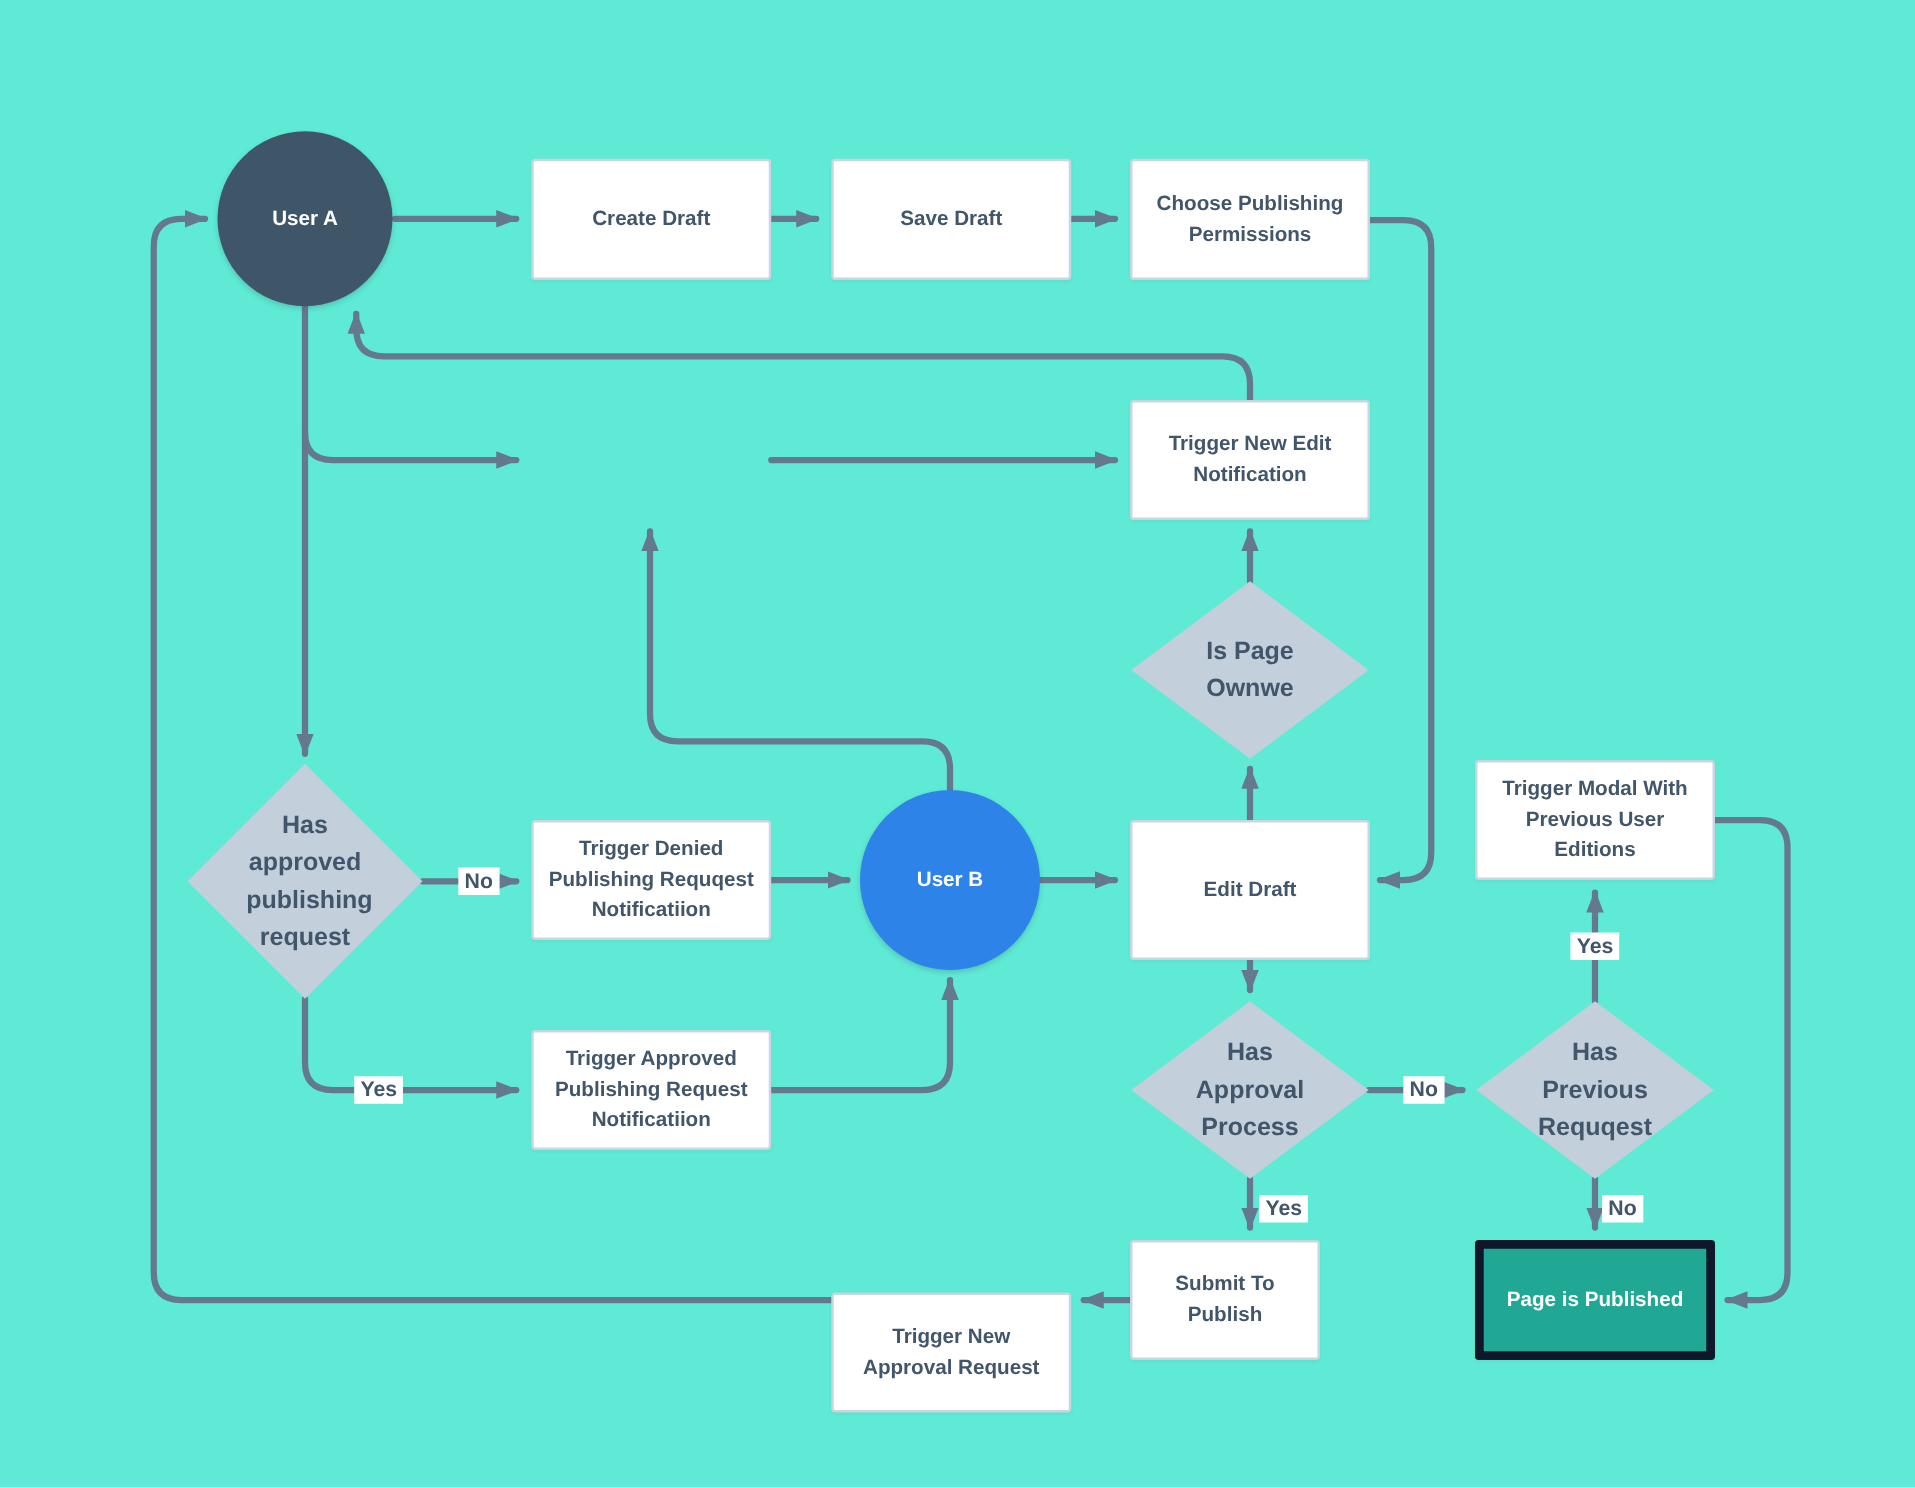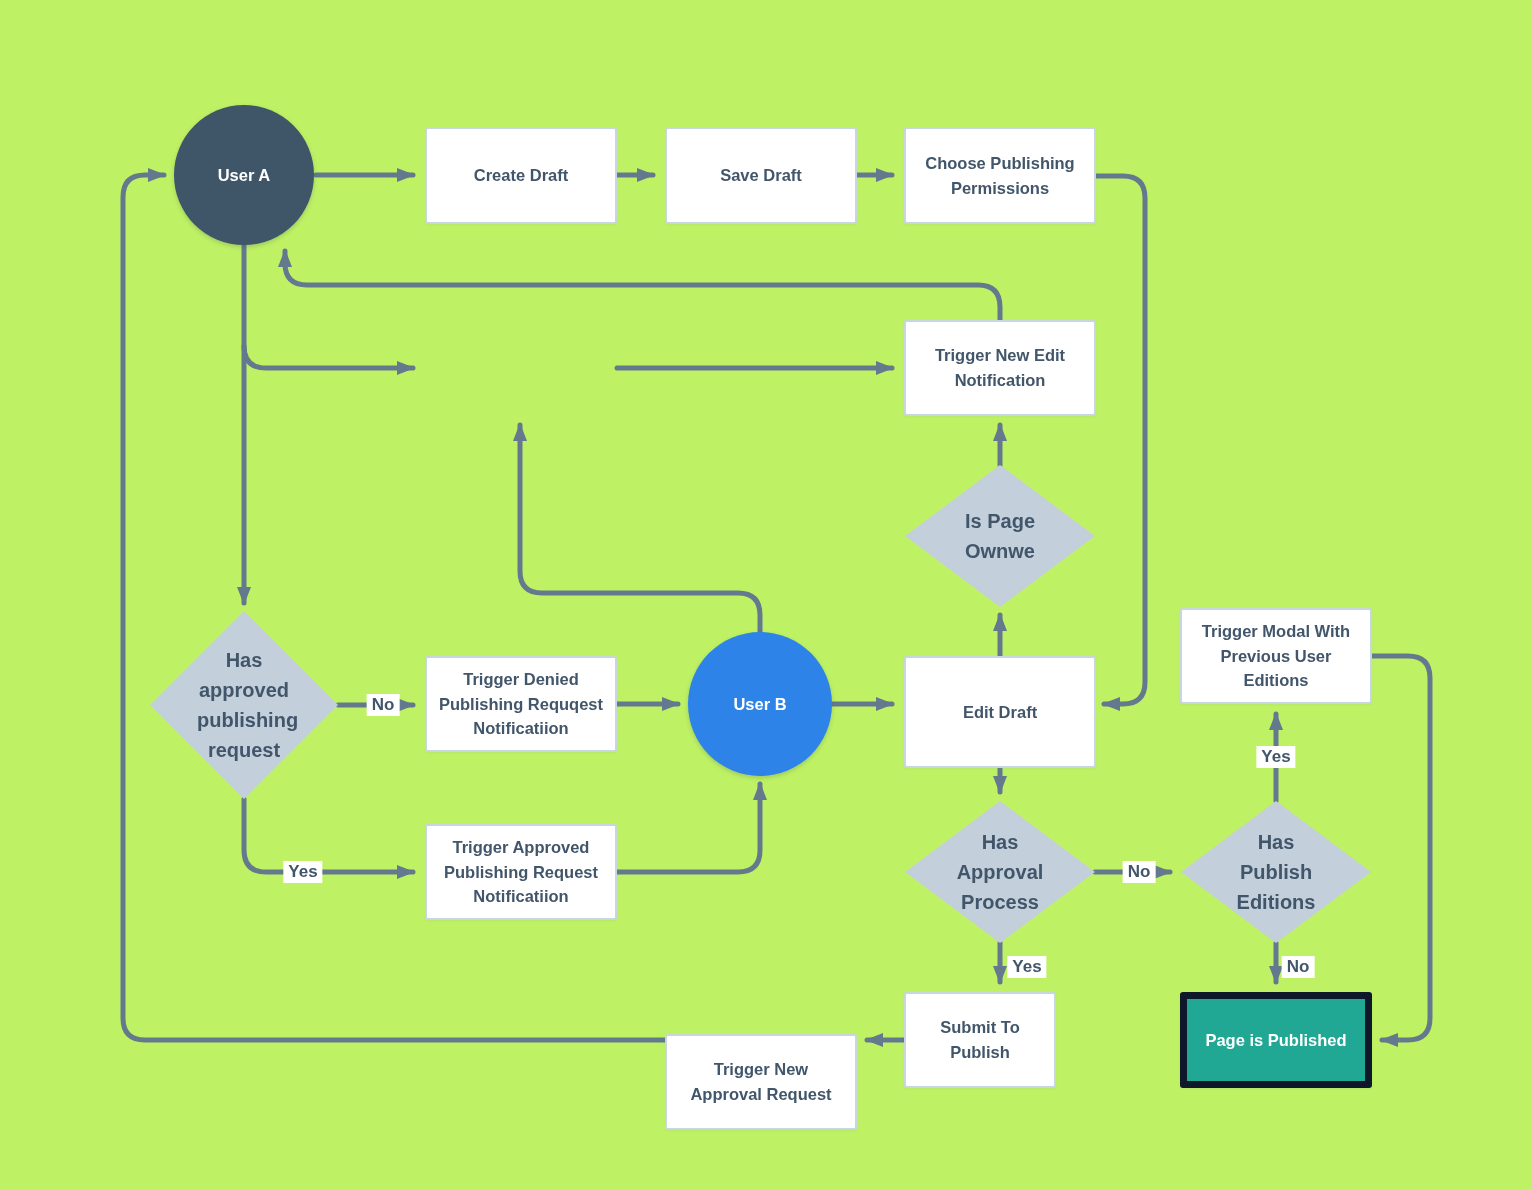--- a/index.html
+++ b/index.html
@@ -1,20 +1,20 @@
 <!DOCTYPE html>
 <html><head>
 <meta charset="utf-8">
 <style>
   html, body { margin: 0; padding: 0; background: #ffffff; }
   .canvas {
     position: relative;
     width: 1532px;
     height: 1190px;
-    background: #bef264;
+    background: #5eead4;
     font-family: "Liberation Sans", sans-serif;
     overflow: hidden;
   }
   .layer { position: absolute; left: 0; top: 0; }
   .node {
     position: absolute;
     display: flex;
     align-items: center;
     justify-content: center;
     text-align: center;
@@ -157,21 +157,21 @@
   <div class="node box" style="left:665px; top:992px; width:192px; height:96px;margin-top:42px;">
     <span style="max-width:160px;">Trigger New Approval Request</span>
   </div>
   <div class="node box box-green" style="left:1180px; top:992px; width:192px; height:96px;">
     <span>Page is Published</span>
   </div>
 
   <div class="diamond-label" style="left:1000px; top:536px; width:96px;">Is Page Ownwe</div>
   <div class="diamond-label" style="left:244px; top:705px; width:94px;">Has approved publishing request</div>
   <div class="diamond-label" style="left:1000px; top:872px; width:96px;">Has Approval Process</div>
-  <div class="diamond-label" style="left:1276px; top:872px; width:96px;">Has Publish Editions</div>
+  <div class="diamond-label" style="left:1276px; top:872px; width:96px;">Has Previous Requqest</div>
 
   <div class="edge-label" style="left:383px; top:705px;">No</div>
   <div class="edge-label" style="left:303px; top:872px;">Yes</div>
   <div class="edge-label" style="left:1139px; top:872px;">No</div>
   <div class="edge-label" style="left:1027px; top:967px;">Yes</div>
   <div class="edge-label" style="left:1276px; top:757px;">Yes</div>
   <div class="edge-label" style="left:1298px; top:967px;">No</div>
 
 </div>
 

